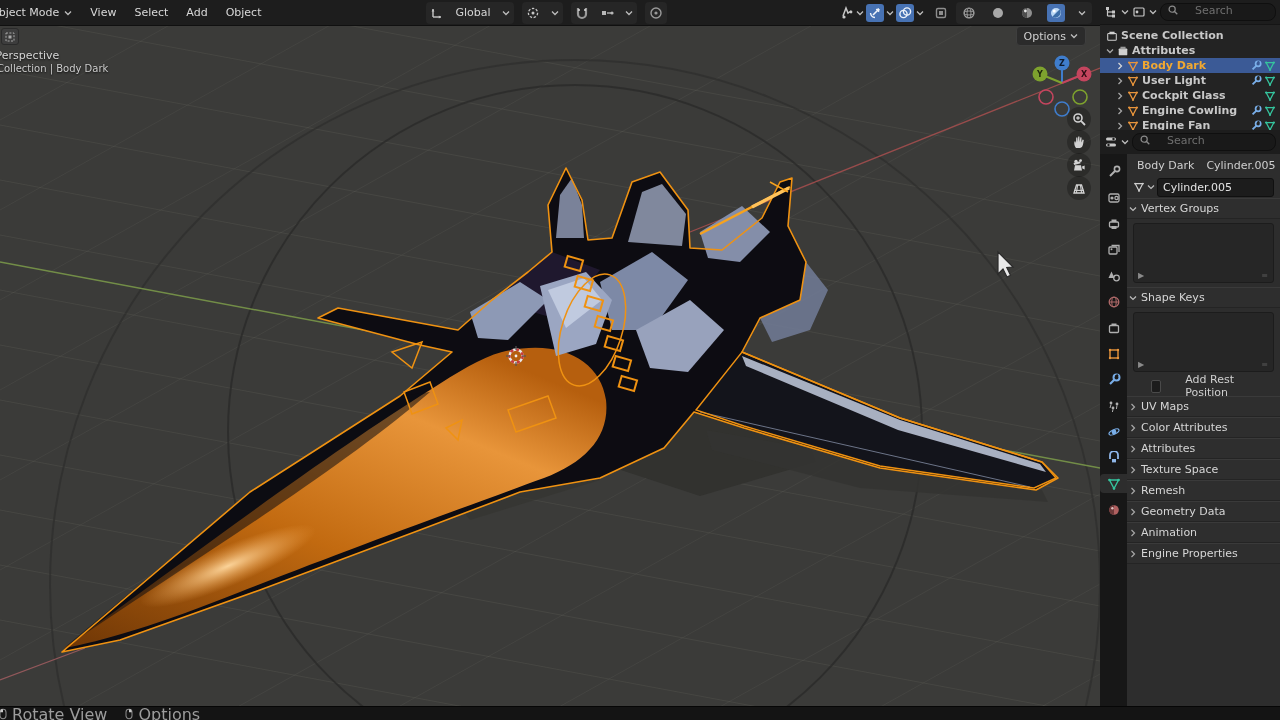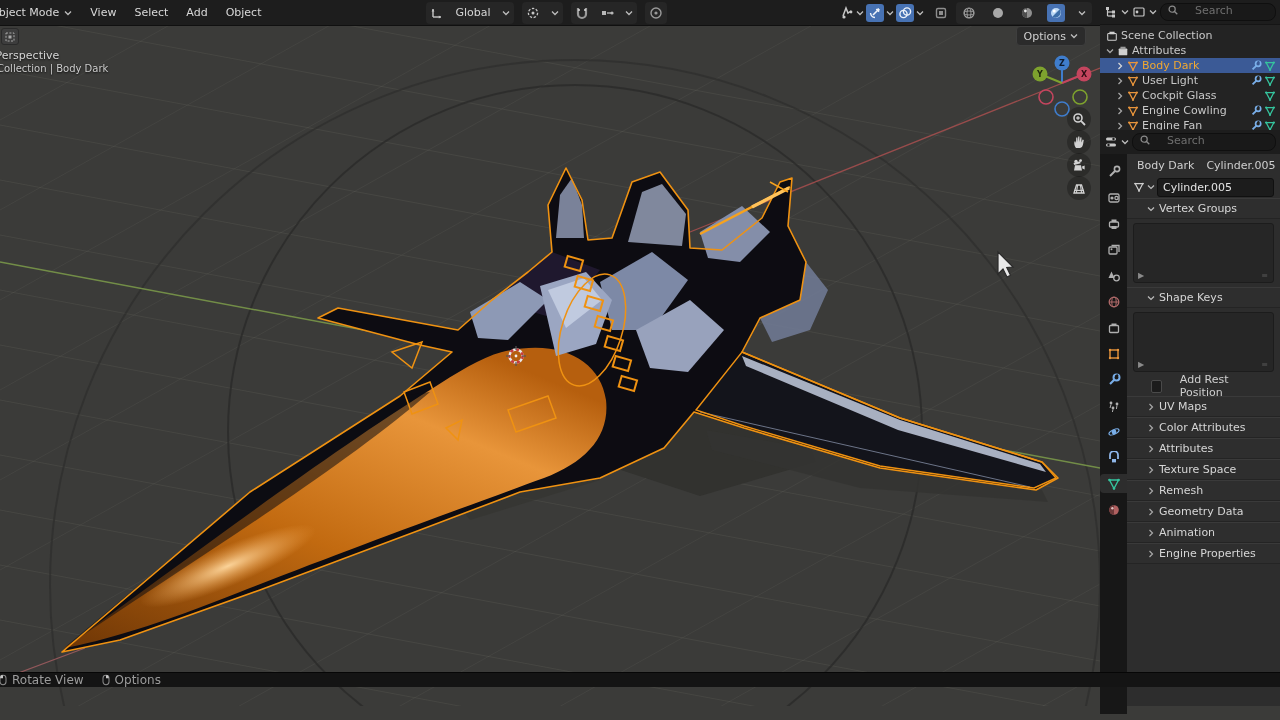--- a/index.html
+++ b/index.html
@@ -30,47 +30,47 @@
                height:18px;display:flex;align-items:center;gap:4px;padding:0 7px;color:#d0d0d0;}
   .vp-iconbtn{position:absolute;right:9px;width:24px;height:24px;border-radius:50%;background:rgba(0,0,0,.25);
               display:flex;align-items:center;justify-content:center;}
   
   #sidebar{position:absolute;left:1100px;top:0;width:180px;height:706px;background:#232323;}
   #outliner{position:absolute;left:0;top:0;width:180px;height:130px;background:#232323;}
   .ed-header{height:24px;background:#1d1d1d;border-bottom:1px solid #151515;display:flex;align-items:center;padding:0 4px;gap:3px;}
   .searchbox{flex:1;height:16px;background:#191919;border:1px solid #0f0f0f;border-radius:8px;
              display:flex;gap:16px;padding:0 6px;color:#6f6f6f;min-width:0;}
   .searchbox span{overflow:hidden;white-space:nowrap;}
-  .ol-row{height:15px;display:flex;align-items:center;gap:3px;padding-left:6px;color:#c8c8c8;position:relative;}
+  .ol-row{height:15px;display:flex;align-items:center;gap:3px;padding-left:6px;color:#c8c8c8;position:relative;font-weight:bold;}
   .ol-row .lbl{flex:1;white-space:nowrap;overflow:hidden;}
   .ol-row .badges{display:flex;gap:2px;padding-right:4px;}
   .ol-row.sel{background:#3b5a96;}
   .ol-row.sel .lbl{color:#f0a832;}
   .indent1{padding-left:16px;}
   
   #props{position:absolute;left:0;top:130px;width:180px;height:576px;background:#2d2d2d;}
   #prop-tabs{position:absolute;left:0;top:24px;width:27px;height:552px;background:#171717;
              display:flex;flex-direction:column;align-items:center;padding-top:8px;gap:7px;}
   .ptab{width:27px;height:19px;display:flex;align-items:center;justify-content:center;}
   .ptab.active{background:#2d2d2d;border-radius:4px 0 0 4px;}
   #prop-main{position:absolute;left:27px;top:24px;width:153px;height:552px;background:#2d2d2d;}
   .crumbs{height:22px;display:flex;align-items:center;gap:4px;padding:0 6px;color:#cfcfcf;white-space:nowrap;overflow:hidden;}
   .datablock{height:22px;display:flex;align-items:center;gap:2px;padding:0 6px;}
   .datablock .field{flex:1;height:17px;background:#1c1c1c;border:1px solid #101010;border-radius:3px;
                     display:flex;align-items:center;padding:0 5px;color:#e2e2e2;overflow:hidden;white-space:nowrap;}
-  .panel-h{height:19px;display:flex;align-items:center;gap:4px;padding:0 20px;background:#2e2e2e;
+  .panel-h{height:19px;display:flex;align-items:center;gap:4px;padding:0 2px;background:#2e2e2e;
            border-top:1px solid #3a3a3a;border-bottom:1px solid #242424;color:#d6d6d6;white-space:nowrap;overflow:hidden;}
   .listbox{margin:4px 6px;height:58px;background:#262626;border:1px solid #1c1c1c;border-radius:3px;position:relative;}
   .listbox .expander{position:absolute;left:4px;bottom:2px;color:#8a8a8a;font-size:8px;}
   .listbox .grip{position:absolute;right:4px;bottom:2px;color:#5a5a5a;font-size:8px;letter-spacing:1px;}
-  .chkrow{height:20px;display:flex;align-items:center;gap:18px;padding:0 24px;color:#cfcfcf;}
+  .chkrow{height:20px;display:flex;align-items:center;gap:24px;padding:0 24px;color:#cfcfcf;}
   .chk{width:11px;height:11px;background:#1c1c1c;border:1px solid #4a4a4a;border-radius:2px;}
   
-  #statusbar{position:absolute;left:0;top:672px;width:1280px;height:14px;background:#141414;
-             border-top:1px solid #060606;display:flex;align-items:center;color:#9c9c9c;font-size:12px;}
+  #statusbar{position:absolute;left:0;top:706px;width:1280px;height:14px;background:#141414;
+             border-top:1px solid #060606;display:flex;align-items:center;color:#9c9c9c;font-size:16px;}
   #statusbar .grp{display:flex;align-items:center;gap:3px;margin-left:-9px;padding:0 6px;white-space:nowrap;}
   #statusbar .grp+.grp{margin-left:4px;}
   svg{display:block;}
 </style>
 </head>
 <body>
 
 <div id="app">
 
   <div id="viewport">

